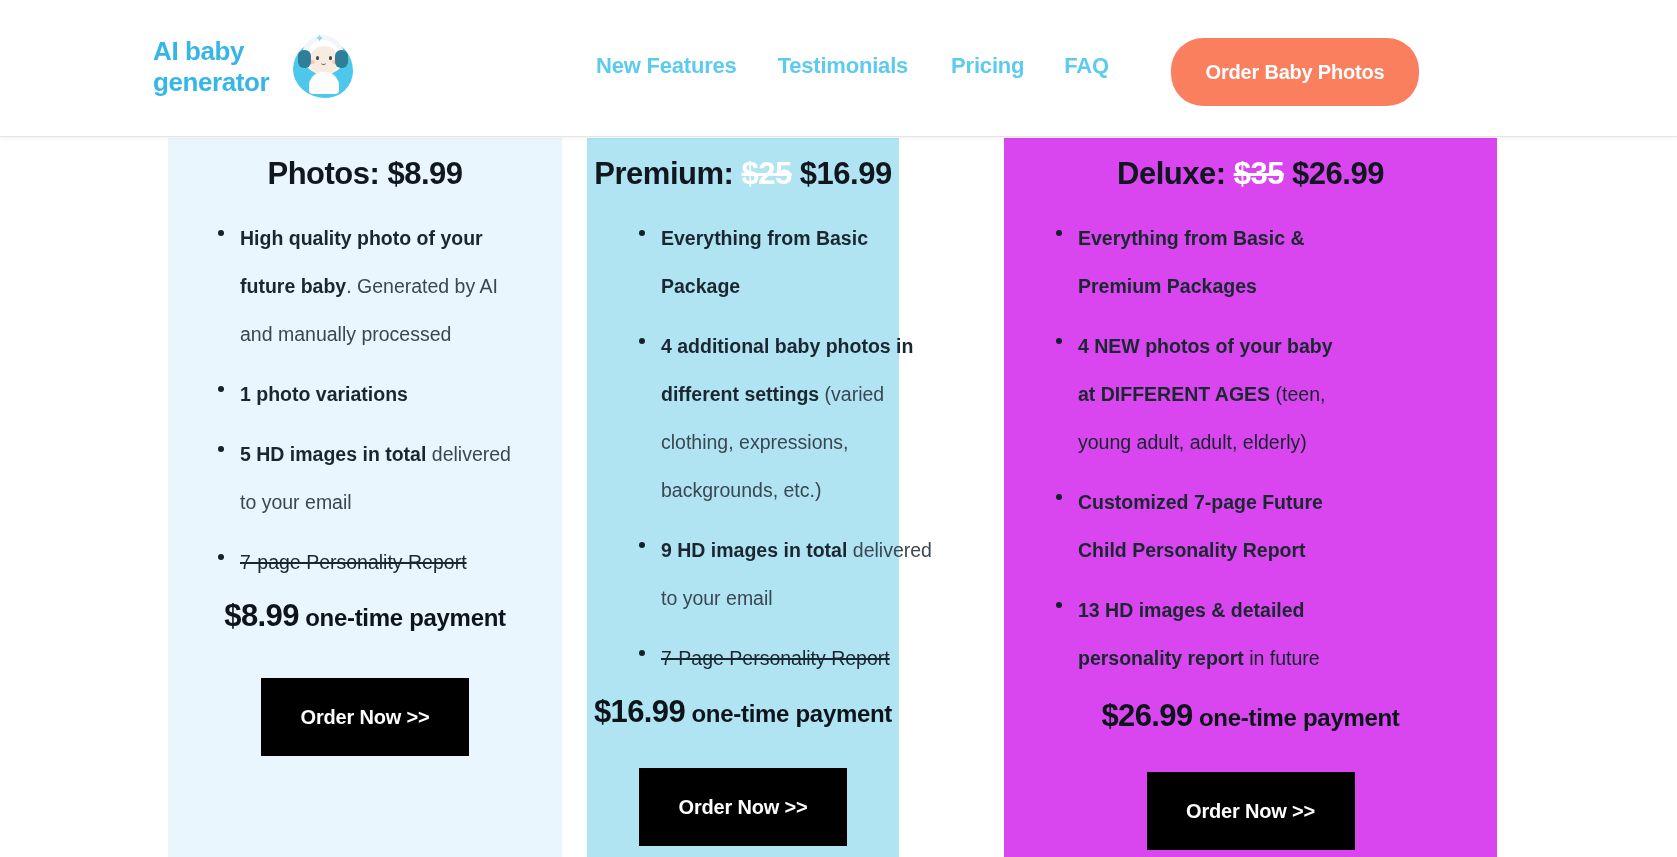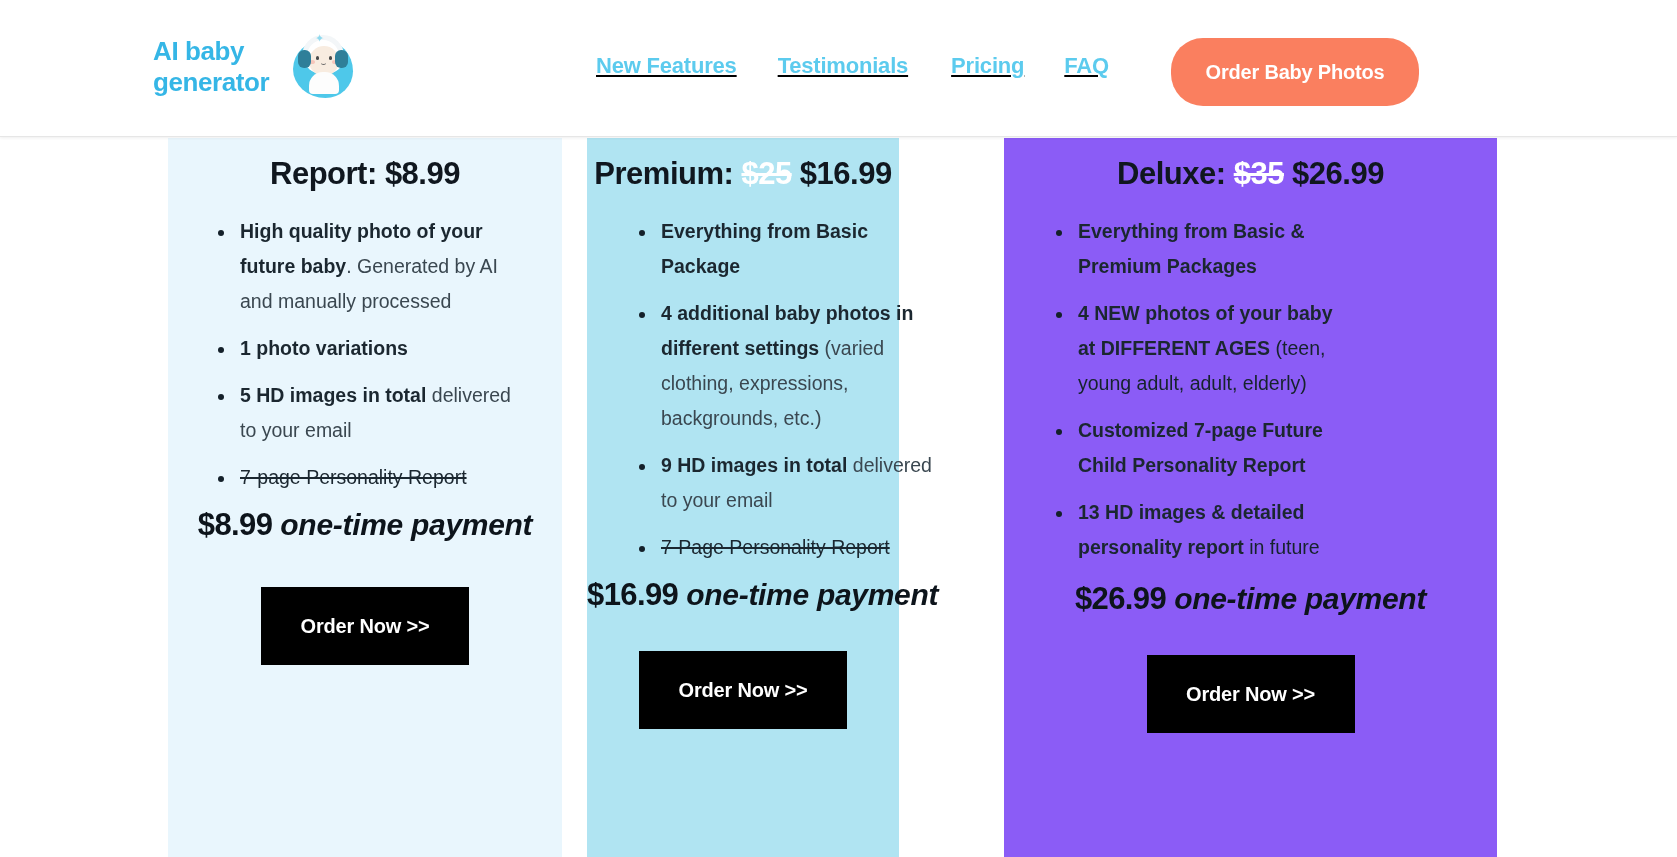--- a/index.html
+++ b/index.html
@@ -68,21 +68,21 @@
     width:30px; height:22px; background:#fdfdfd;
     border-radius:14px 14px 4px 4px;
   }
   .sparkle{
     position:absolute; left:26px; top:1px;
     color:#8fd9ee; font-size:11px; line-height:1;
   }
 
   .nav{
     position:absolute; left:596px; top:53px;
-    display:flex; align-items:center; gap:0;text-decoration:underline;
+    display:flex; align-items:center; gap:0;
   }
   .nav a{
     color:#5ccbee; font-size:22px; font-weight:bold;
     text-decoration:none; letter-spacing:-.2px;
     white-space:nowrap;
   }
   .nav .sp1{ width:41px; } .nav .sp2{ width:43px; } .nav .sp3{ width:40px; }
 
   .cta{
     position:absolute; left:1171px; top:38px;
@@ -97,21 +97,21 @@
   .pricing{
     position:absolute; left:0; top:138px;
     width:1677px; height:719px; background:#ffffff;
   }
   .col{
     position:absolute; top:0; height:719px;
     padding:0;
   }
   .col.basic  { left:168px;  width:394px; background:#e9f6fd; }
   .col.premium{ left:587px;  width:312px; background:#b0e4f2; }
-  .col.deluxe { left:1004px; width:493px; background:#8b5cf6; }
+  .col.deluxe { left:1004px; width:493px; background:#d946ef; }
 
   .ptitle{
     text-align:center; color:#10171f;
     font-weight:bold; letter-spacing:-.5px;
     white-space:nowrap;
   }
   .col.basic   .ptitle{ font-size:31px; margin-top:18px; }
   .col.premium .ptitle{ font-size:31px; margin-top:18px; }
   .col.deluxe  .ptitle{ font-size:31px; margin-top:18px; }
   .old{
@@ -119,42 +119,42 @@
     text-decoration-thickness:3px;
   }
 
   ul.feats{ list-style:none; margin:0; padding:0; }
   .col.basic   ul.feats{ margin:22px 0 0 44px; width:318px; }
   .col.premium ul.feats{ margin:22px 0 0 46px; width:300px; }
   .col.deluxe  ul.feats{ margin:22px 0 16px 46px; width:300px; }
 
   ul.feats li{
     position:relative; padding-left:28px;
-    font-size:19.5px; line-height:35px;
+    font-size:19.5px; line-height:48px;
     color:#1b2730; margin-bottom:12px;
   }
   ul.feats li::before{
     content:""; position:absolute; left:6px; top:16px;
     width:6px; height:6px; border-radius:50%; background:#14202a;
   }
   ul.feats li b{ font-weight:bold; }
   ul.feats li .reg{ font-weight:normal; color:#3a4750; }
   .col.deluxe ul.feats li .reg{ color:#16232c; }
   li.struck{ color:#8e9499; }
   li.struck span{
     text-decoration:line-through;
     text-decoration-thickness:1.6px;
   }
 
   .payline{
     text-align:center; color:#0d141b;
     font-weight:bold; white-space:nowrap;
   }
   .payline .amt{ font-size:31px; letter-spacing:-.6px; }
-  .payline .lbl{ font-size:30px; letter-spacing:-.3px;font-style:italic; }
+  .payline .lbl{ font-size:24px; letter-spacing:-.3px; }
 
   .order{
     display:block; background:#000000; border:none;
     color:#ffffff; font-size:20px; font-weight:bold;
     font-family:"Liberation Sans", sans-serif;
     letter-spacing:-.2px; cursor:pointer;
   }
   .col.basic   .order{ width:208px; height:78px; margin:44px auto 0; }
   .col.premium .order{ width:208px; height:78px; margin:38px auto 0; }
   .col.deluxe  .order{ width:208px; height:78px; margin:38px auto 0; }
@@ -196,21 +196,21 @@
     <a href="#">FAQ</a>
   </div>
 
   <button class="cta">Order Baby Photos</button>
 </div>
 
 <div class="pricing">
 
   <div class="col basic">
     <div class="ptitle">
-      <span>Report: </span><span>$8.99</span>
+      <span>Photos: </span><span>$8.99</span>
     </div>
     <ul class="feats">
       <li><b>High quality photo of your future baby</b><span class="reg">. Generated by AI and manually processed</span></li>
       <li><b>1 photo variations</b><span class="reg"></span></li>
       <li><b>5 HD images in total</b><span class="reg"> delivered to your email</span></li>
       <li class="struck"><span>7-page Personality Report</span></li>
     </ul>
     <div class="payline">
       <span class="amt">$8.99</span><span class="lbl"> one-time payment</span>
     </div>

